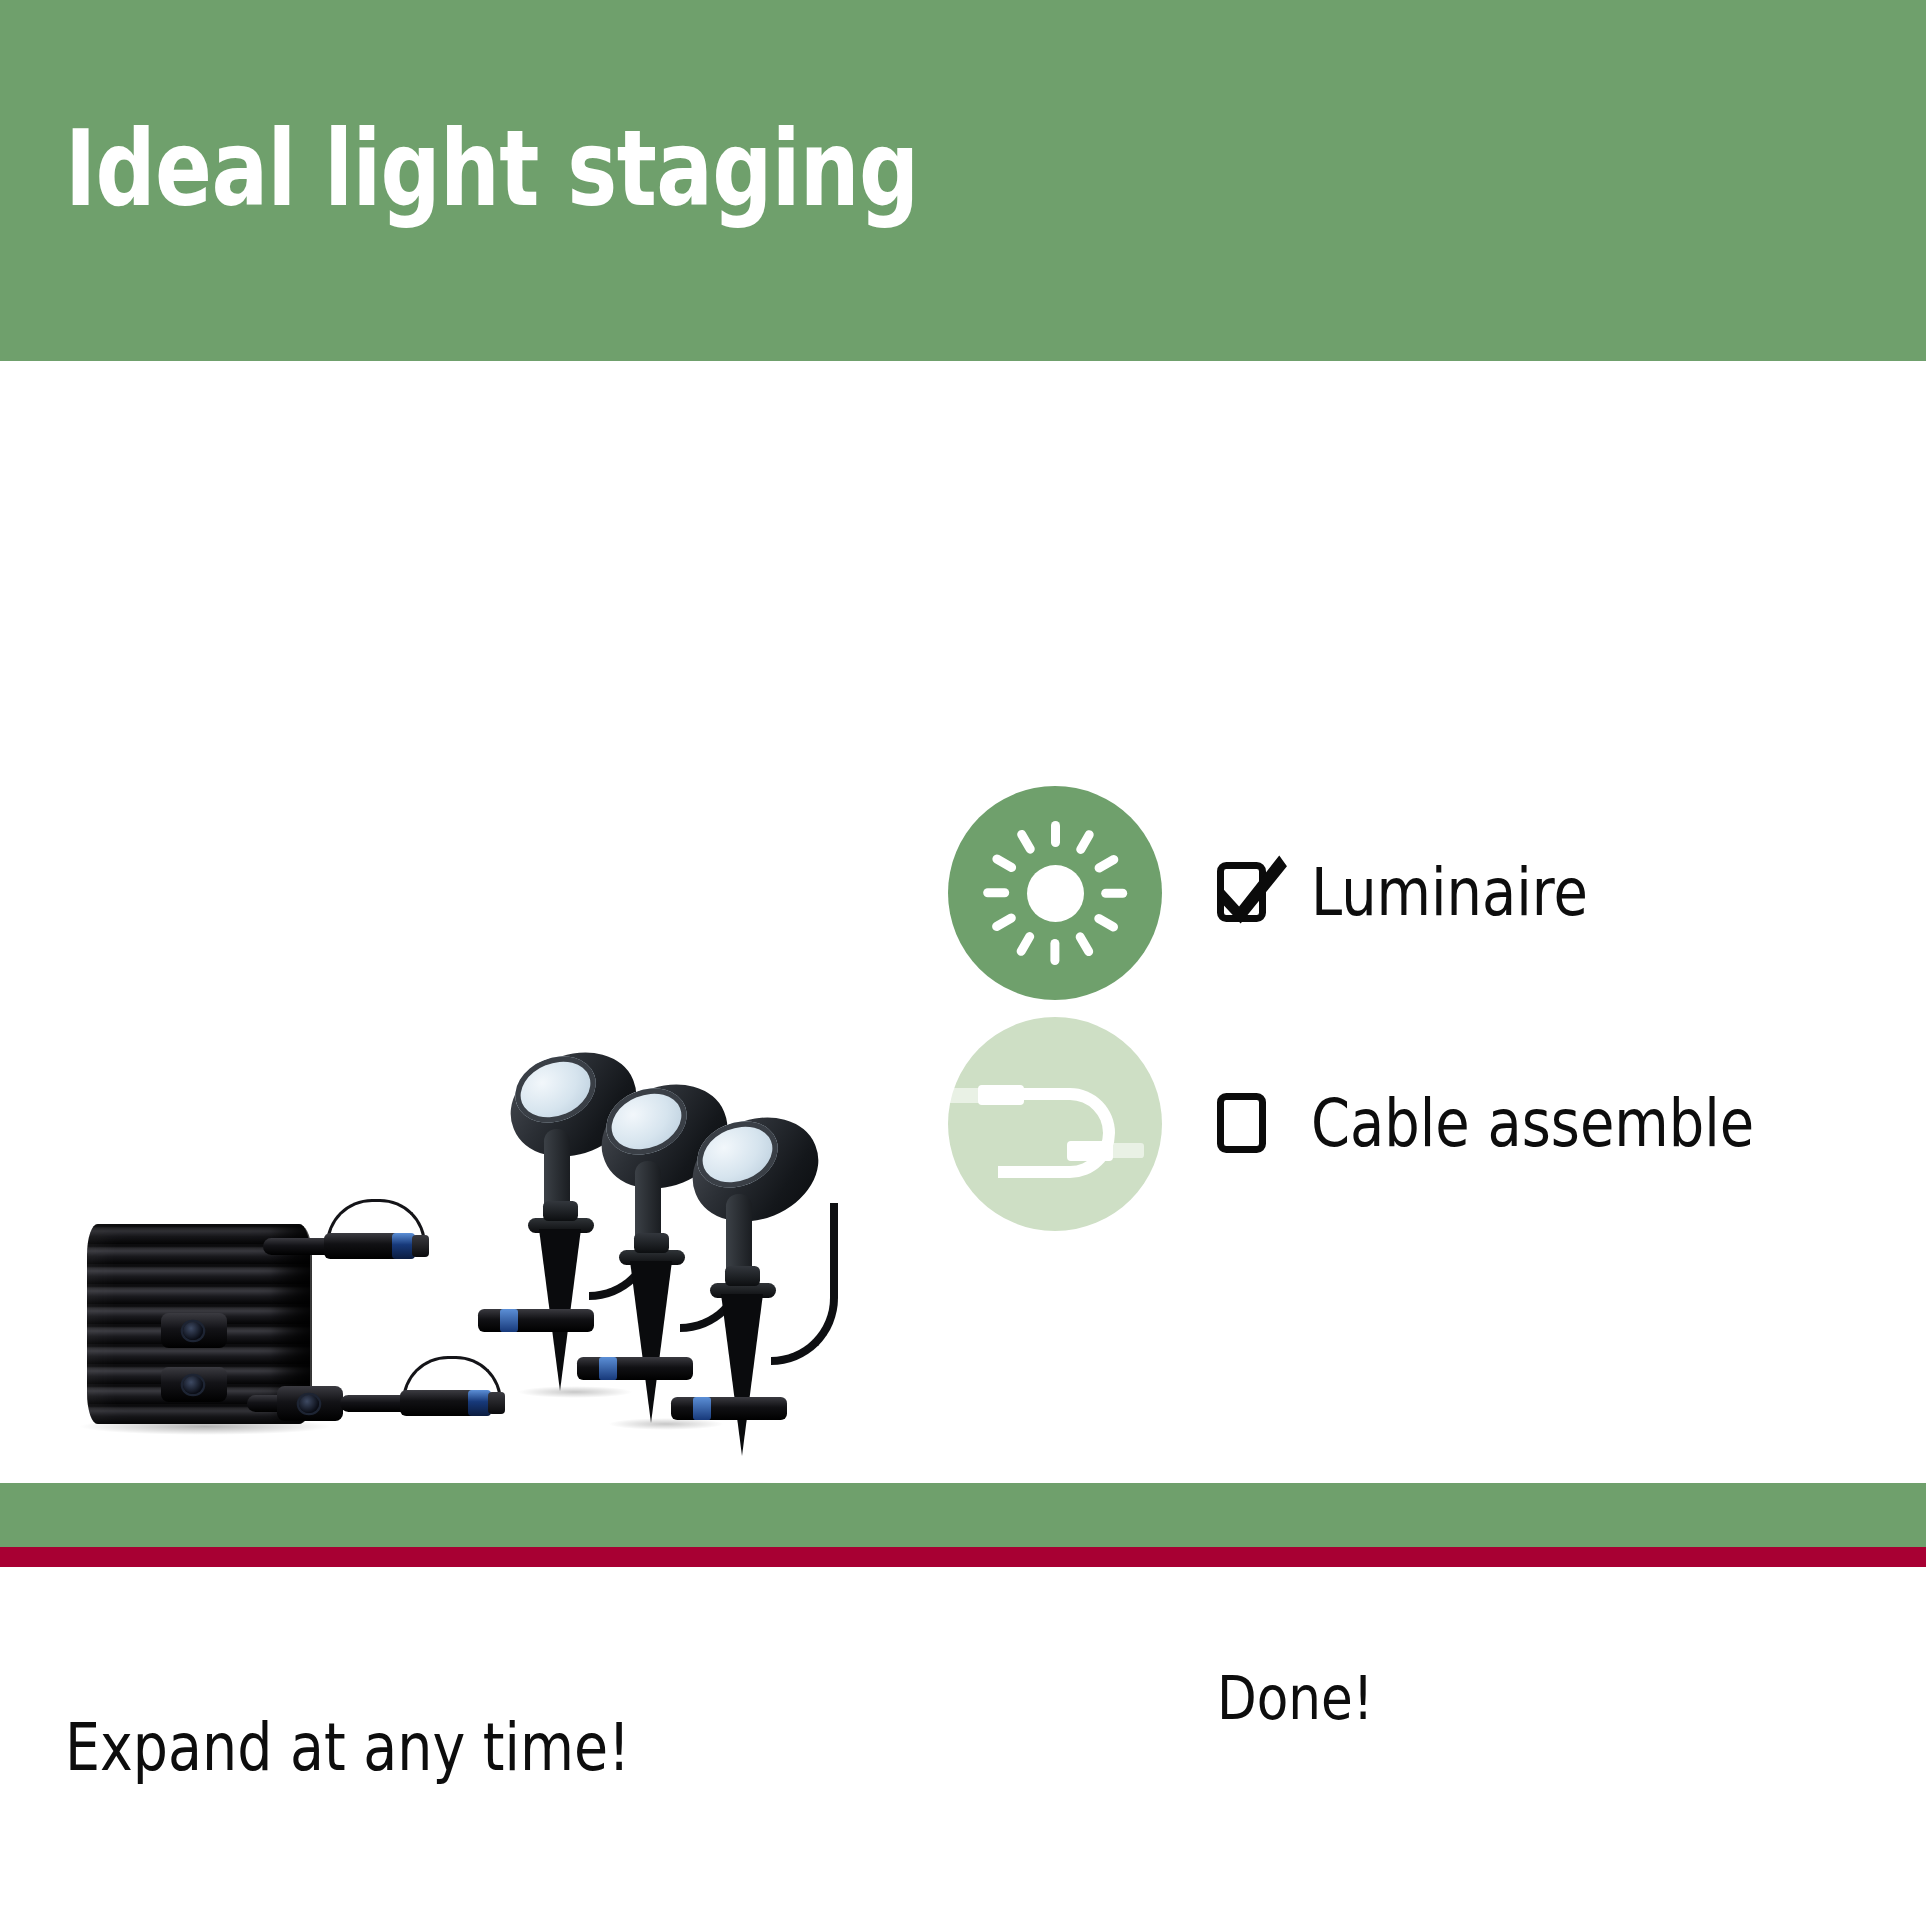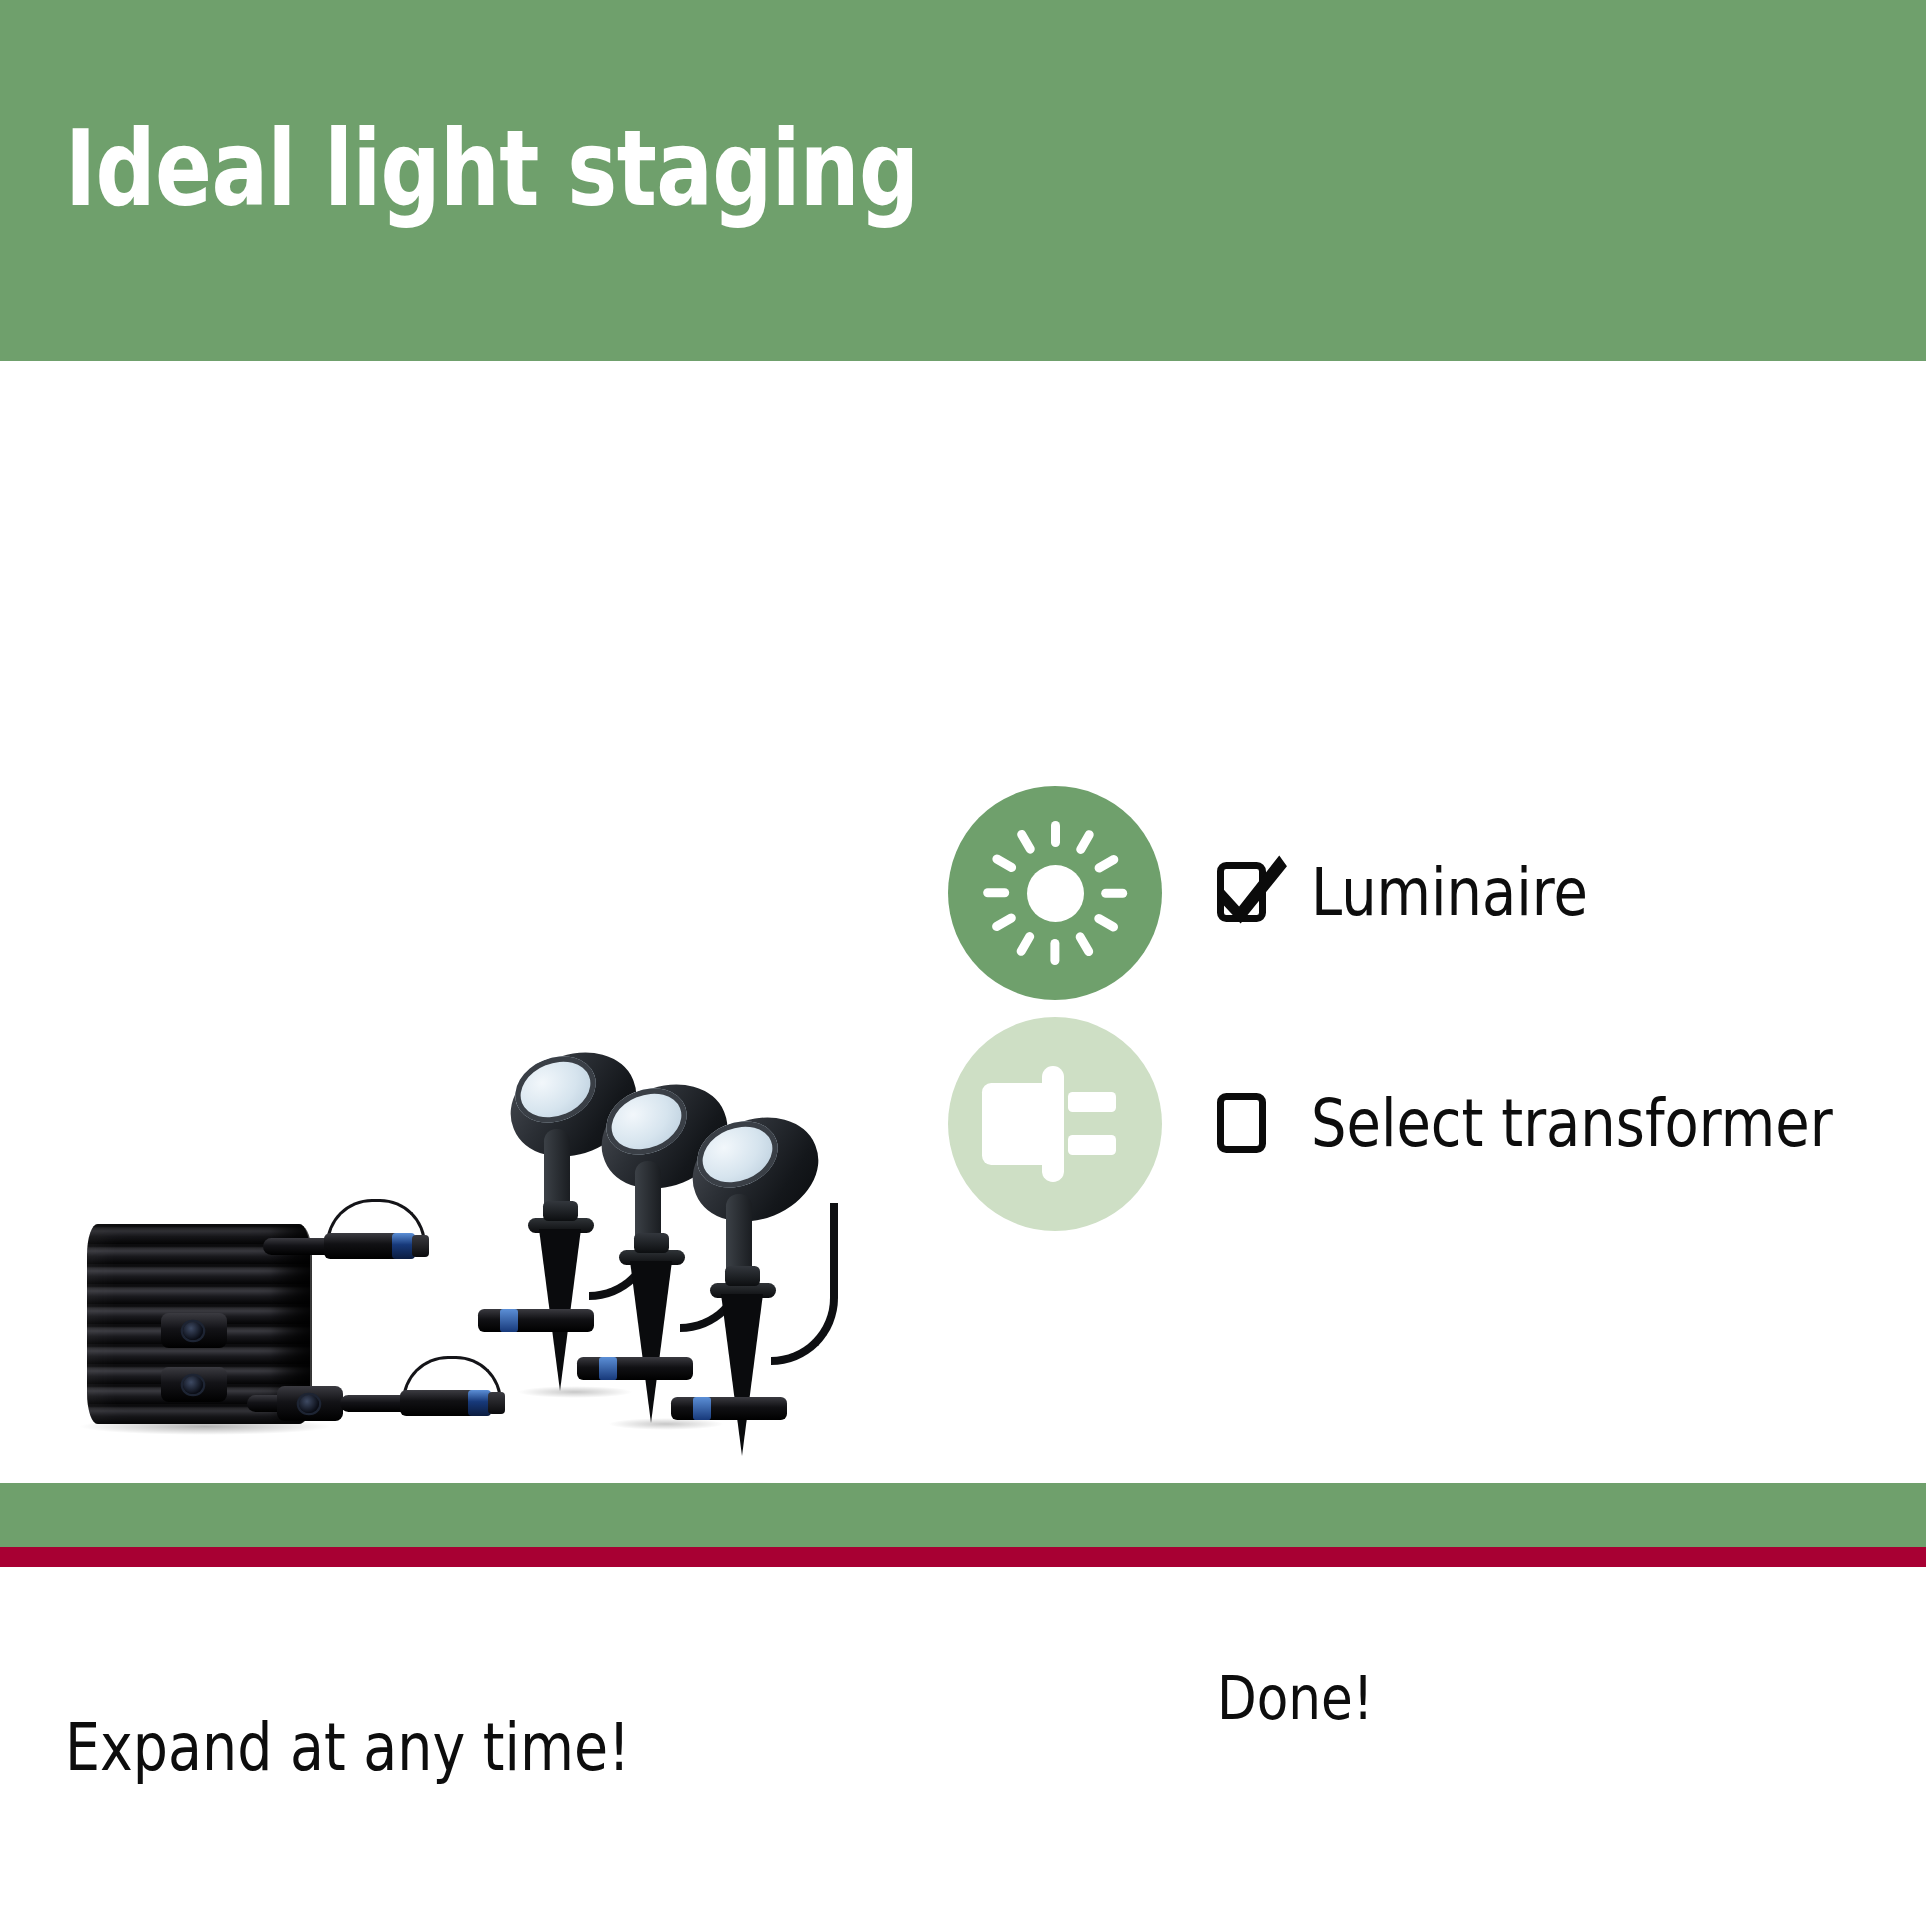--- a/index.html
+++ b/index.html
@@ -453,35 +453,36 @@
       </div>
       <div class="box-wrap">
         <span class="cbox"></span>
         <svg class="tick" viewBox="0 0 88 92">
           <path d="M6 46 L26 68 L78 2 L88 16 L28 90 L-2 58 Z" fill="#0b0b0b"></path>
         </svg>
       </div>
       <div class="row-label">Luminaire</div>
     </div>
 
-
     <div class="check-row">
       <div class="badge muted">
-        <div class="plug-ico">
-          <span class="body"></span>
-          <span class="flange"></span>
-          <span class="pin1"></span>
-          <span class="pin2"></span>
+        <div class="cable-ico">
+          <span class="plugA2"></span>
+          <span class="plugA"></span>
+          <span class="curve"></span>
+          <span class="plugB"></span>
+          <span class="plugB2"></span>
         </div>
       </div>
       <div class="box-wrap">
         <span class="cbox"></span>
       </div>
-      <div class="row-label">Select transformer</div>
+      <div class="row-label">Cable assemble</div>
     </div>
+
   </div>
 
   <div class="done-text">Done!</div>
 </div>
 
 <div class="footer-green"></div>
 <div class="footer-red"></div>
 <div class="footer-note">Expand at any time!</div>
 
 

